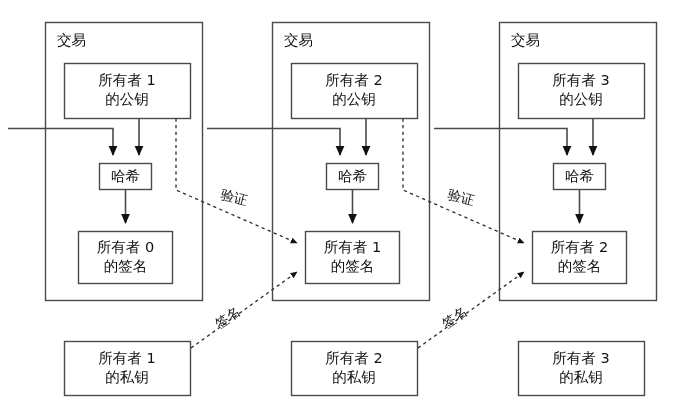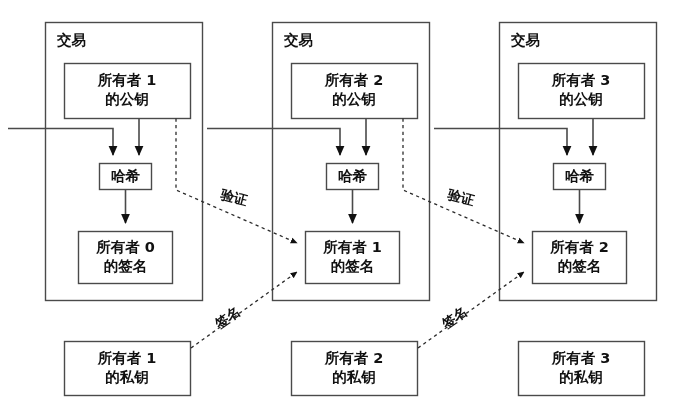--- a/index.html
+++ b/index.html
@@ -7,21 +7,20 @@
     padding: 0;
     background: #ffffff;
   }
   #diagram-root {
     position: relative;
     width: 681px;
     height: 411px;
     background: #ffffff;
     font-family: "DejaVu Sans", "Liberation Sans", sans-serif;
     overflow: hidden;
-    font-weight: bold;
   }
   svg#diagram-svg {
     display: block;
     width: 681px;
     height: 411px;
   }
   .box-rect {
     fill: #ffffff;
     stroke: #4a4a4a;
     stroke-width: 1.4;

